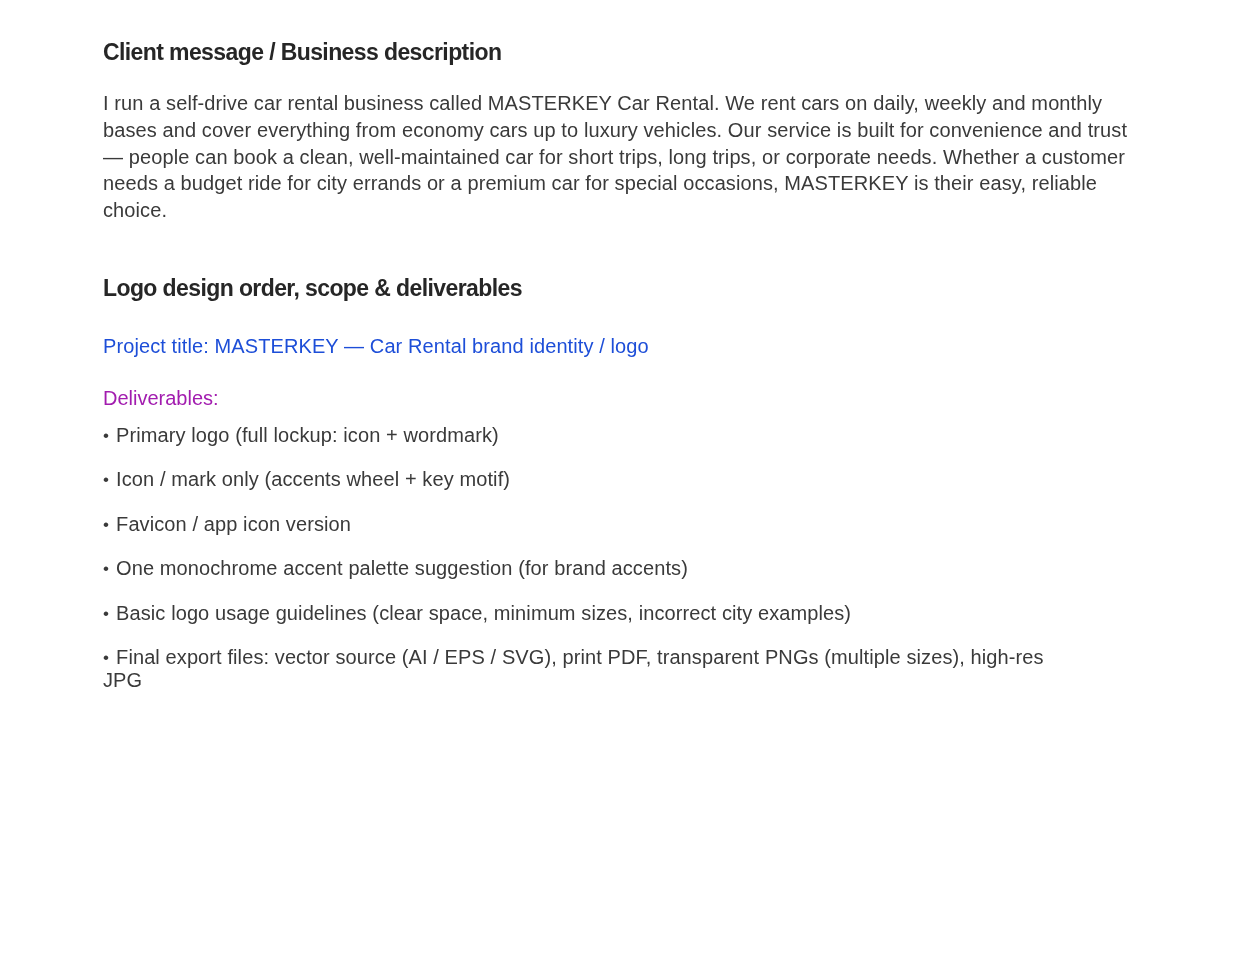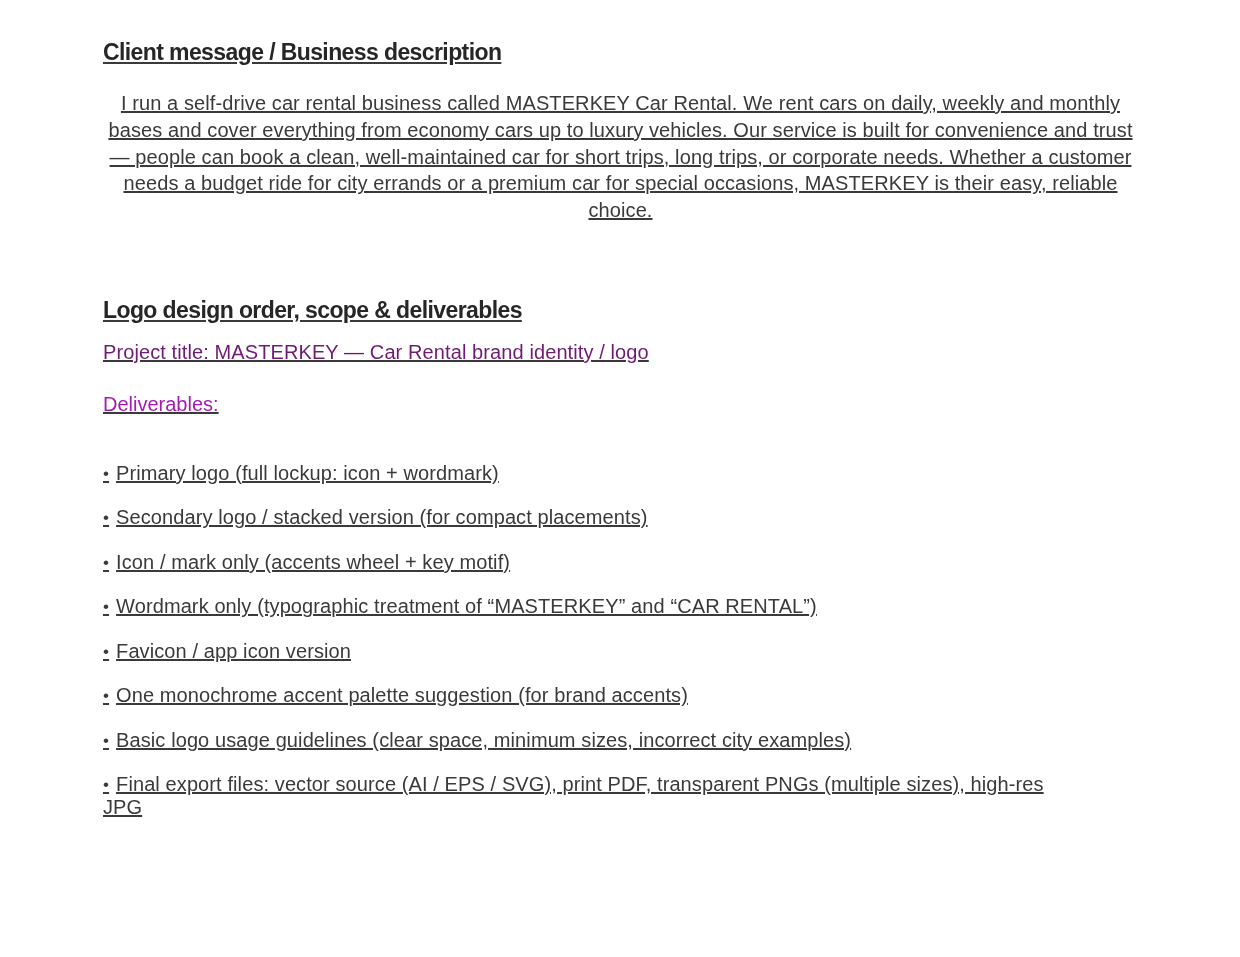--- a/index.html
+++ b/index.html
@@ -8,59 +8,57 @@
     height: 957px;
     background: #ffffff;
     font-family: "Liberation Sans", "DejaVu Sans", sans-serif;
     overflow: hidden;
   }
   .page {
     width: 1240px;
     height: 957px;
     padding: 38px 95px 0 103px;
     color: #3a3a3a;
-    text-decoration: underline;
   }
   .section-heading {
     font-size: 23px;
     font-weight: 800;
     letter-spacing: -0.6px;
     color: #262626;
     line-height: 28px;
   }
   .body-par {
     margin-top: 24px;
     font-size: 20px;
     font-weight: 400;
     line-height: 26.8px;
     color: #3a3a3a;
     max-width: 1035px;
     letter-spacing: 0.1px;
-    text-align: center;
   }
   .heading-2 {
-    margin-top: 72px;
+    margin-top: 50px;
   }
   .meta-block {
-    margin-top: 15px;
+    margin-top: 31px;
     font-size: 20px;
     line-height: 27px;
-    color: #701a75;
+    color: #1d4ed8;
     max-width: 1035px;
     letter-spacing: 0.1px;
   }
   .deliverables-label {
     margin-top: 25px;
     font-size: 20px;
     line-height: 27px;
     color: #a21caf;
   }
   ul.deliverables {
     list-style: none;
-    margin-top: 44px;
+    margin-top: 12px;
     max-width: 960px;
   }
   ul.deliverables li {
     font-size: 20px;
     line-height: 23px;
     margin-bottom: 21.5px;
     color: #3a3a3a;
     letter-spacing: 0.1px;
   }
   ul.deliverables li .marker {
@@ -82,22 +80,20 @@
   <h2 class="section-heading heading-2">Logo design order, scope &amp; deliverables</h2>
 
   <div class="meta-block">
     <div>Project title: MASTERKEY — Car Rental brand identity / logo</div>
   </div>
 
   <p class="deliverables-label">Deliverables:</p>
 
   <ul class="deliverables">
     <li><span class="marker">•</span><span>Primary logo (full lockup: icon + wordmark)</span></li>
-    <li><span class="marker">•</span><span>Secondary logo / stacked version (for compact placements)</span></li>
     <li><span class="marker">•</span><span>Icon / mark only (accents wheel + key motif)</span></li>
-    <li><span class="marker">•</span><span>Wordmark only (typographic treatment of “MASTERKEY” and “CAR RENTAL”)</span></li>
     <li><span class="marker">•</span><span>Favicon / app icon version</span></li>
     <li><span class="marker">•</span><span>One monochrome accent palette suggestion (for brand accents)</span></li>
     <li><span class="marker">•</span><span>Basic logo usage guidelines (clear space, minimum sizes, incorrect city examples)</span></li>
     <li><span class="marker">•</span><span>Final export files: vector source (AI / EPS / SVG), print PDF, transparent PNGs (multiple sizes), high-res JPG</span></li>
   </ul>
 
 </div>
 
 </body></html>

